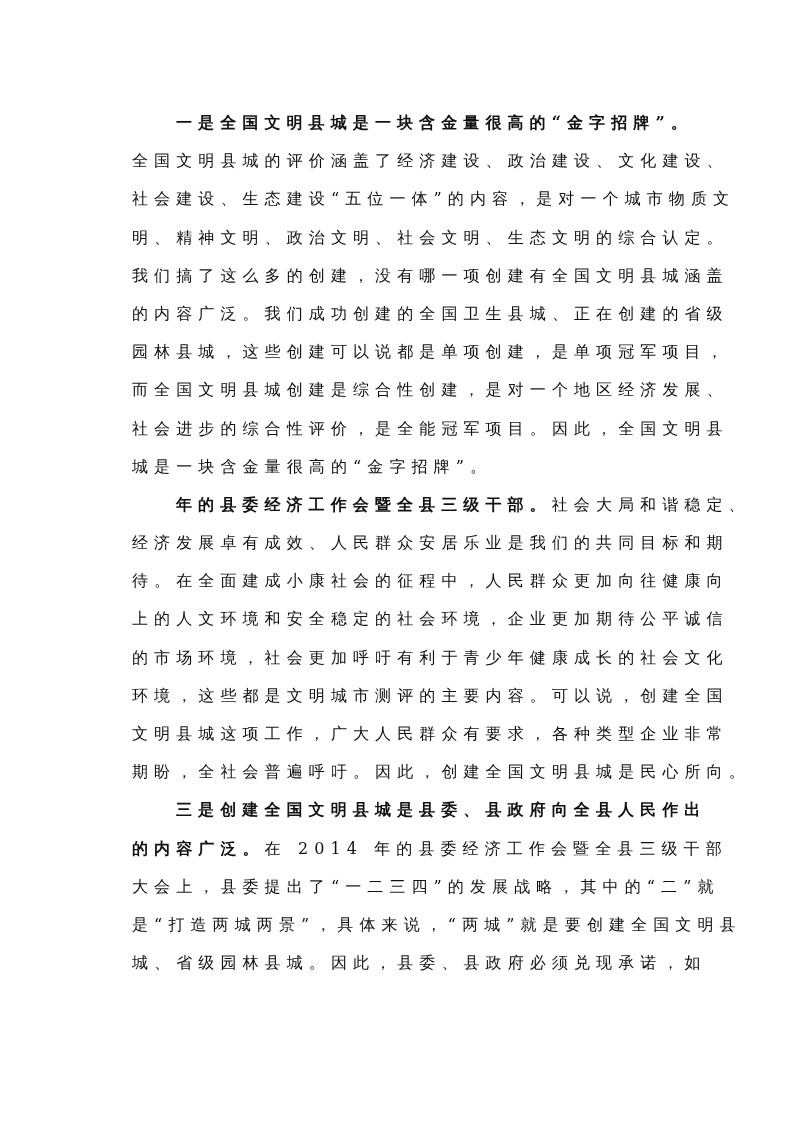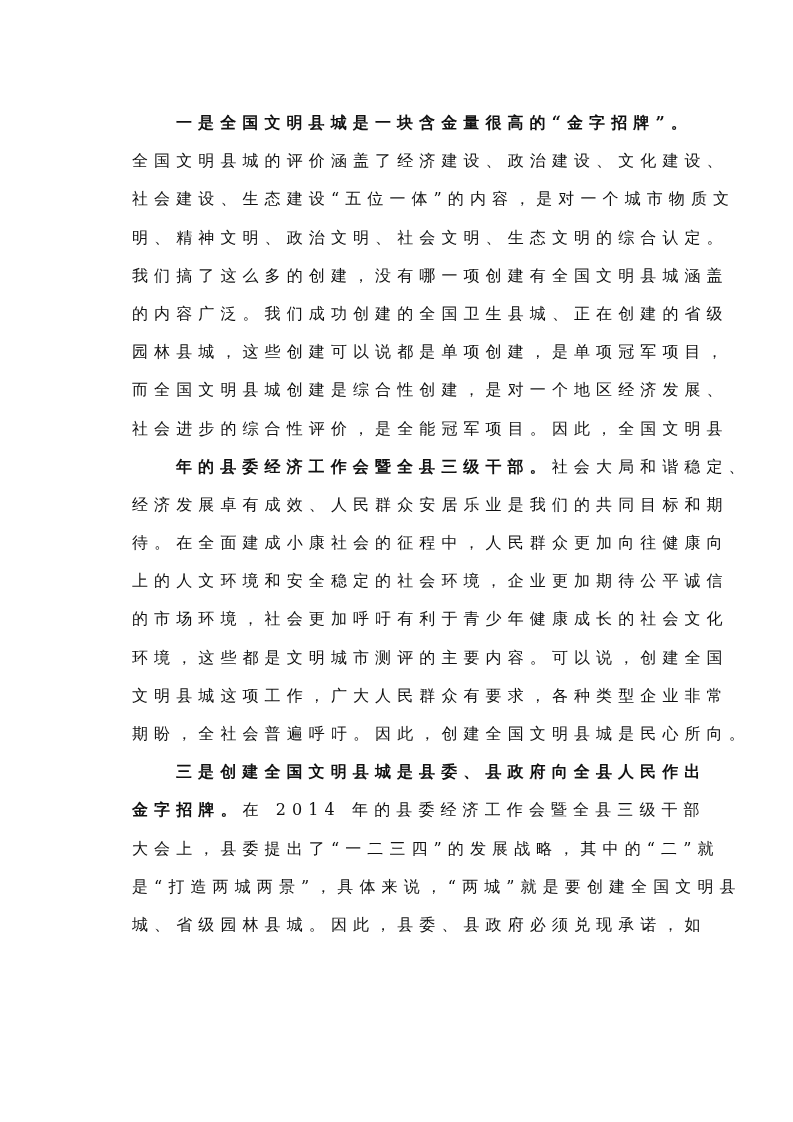--- a/index.html
+++ b/index.html
@@ -20,30 +20,31 @@
 
     <div class="line indent b">一是全国文明县城是一块含金量很高的“金字招牌”。</div>
     <div class="line">全国文明县城的评价涵盖了经济建设、政治建设、文化建设、</div>
     <div class="line">社会建设、生态建设“五位一体”的内容，是对一个城市物质文</div>
     <div class="line">明、精神文明、政治文明、社会文明、生态文明的综合认定。</div>
     <div class="line">我们搞了这么多的创建，没有哪一项创建有全国文明县城涵盖</div>
     <div class="line">的内容广泛。我们成功创建的全国卫生县城、正在创建的省级</div>
     <div class="line">园林县城，这些创建可以说都是单项创建，是单项冠军项目，</div>
     <div class="line">而全国文明县城创建是综合性创建，是对一个地区经济发展、</div>
     <div class="line">社会进步的综合性评价，是全能冠军项目。因此，全国文明县</div>
+    <div class="line">城是一块含金量很高的“金字招牌”。</div>
 
     <div class="line indent"><span class="b">年的县委经济工作会暨全县三级干部。</span><span>社会大局和谐稳定、</span></div>
     <div class="line">经济发展卓有成效、人民群众安居乐业是我们的共同目标和期</div>
     <div class="line">待。在全面建成小康社会的征程中，人民群众更加向往健康向</div>
     <div class="line">上的人文环境和安全稳定的社会环境，企业更加期待公平诚信</div>
     <div class="line">的市场环境，社会更加呼吁有利于青少年健康成长的社会文化</div>
     <div class="line">环境，这些都是文明城市测评的主要内容。可以说，创建全国</div>
     <div class="line">文明县城这项工作，广大人民群众有要求，各种类型企业非常</div>
     <div class="line">期盼，全社会普遍呼吁。因此，创建全国文明县城是民心所向。</div>
 
     <div class="line indent b">三是创建全国文明县城是县委、县政府向全县人民作出</div>
-    <div class="line"><span class="b">金字招牌。</span><span>在 2014 年的县委经济工作会暨全县三级干部</span></div>
+    <div class="line"><span class="b">的内容广泛。</span><span>在 2014 年的县委经济工作会暨全县三级干部</span></div>
     <div class="line">大会上，县委提出了“一二三四”的发展战略，其中的“二”就</div>
     <div class="line">是“打造两城两景”，具体来说，“两城”就是要创建全国文明县</div>
     <div class="line">城、省级园林县城。因此，县委、县政府必须兑现承诺，如</div>
 
   </div>
 </div>
 
 </body></html>

